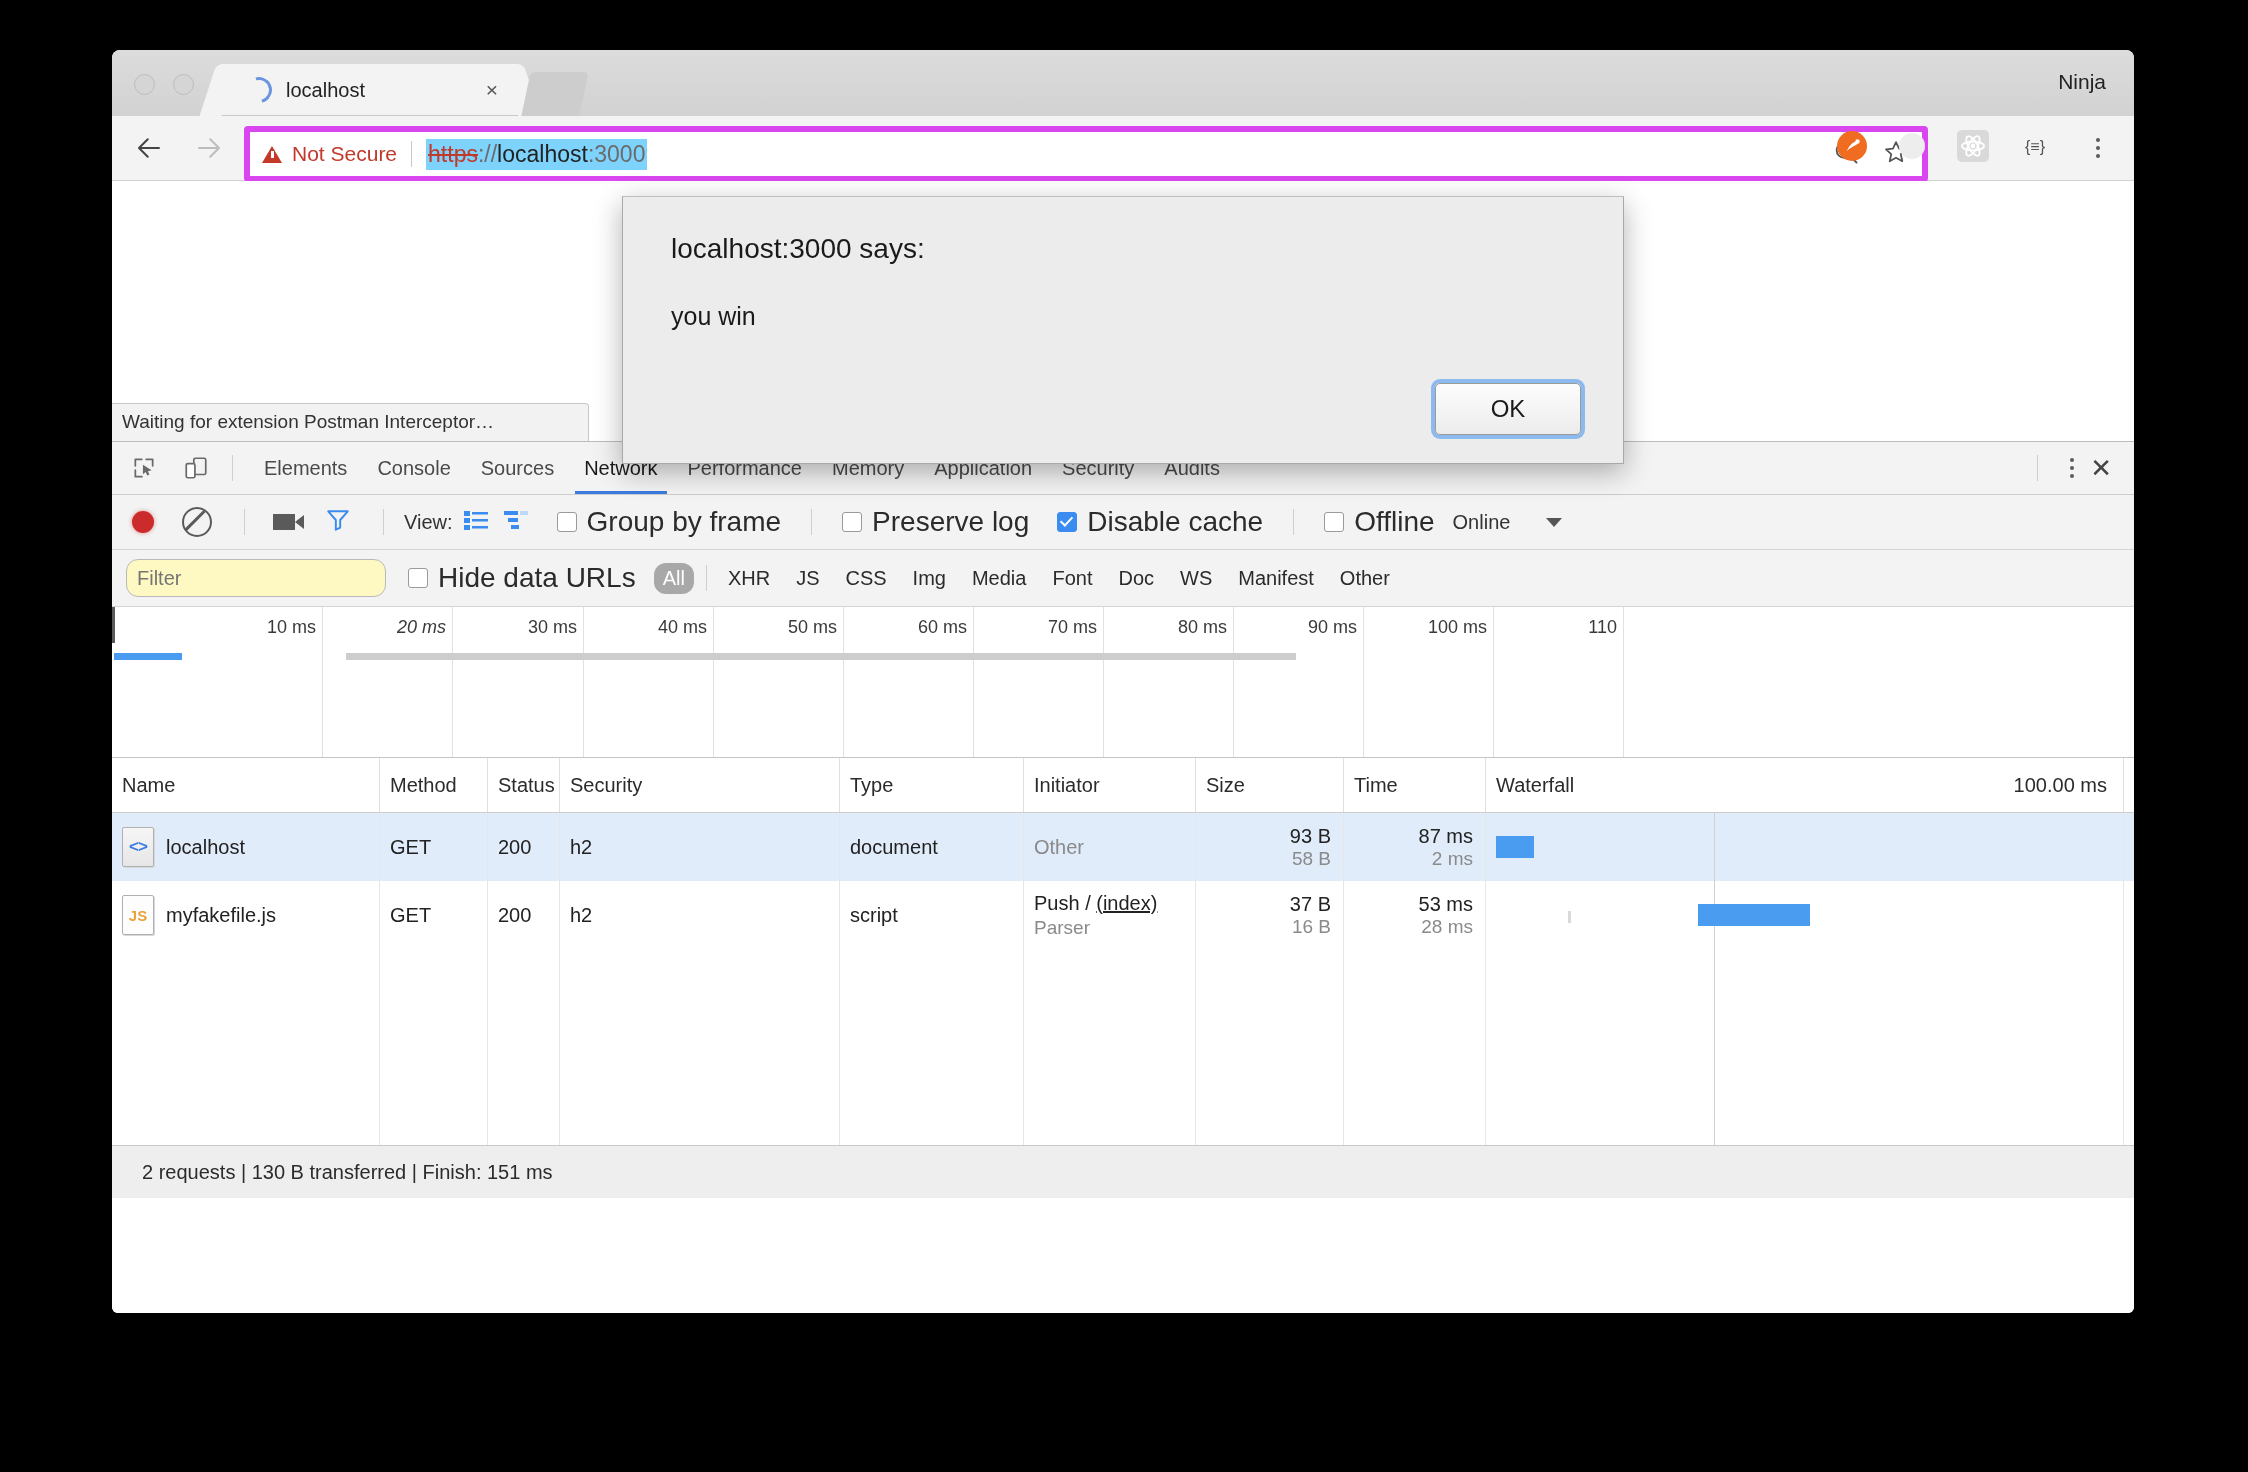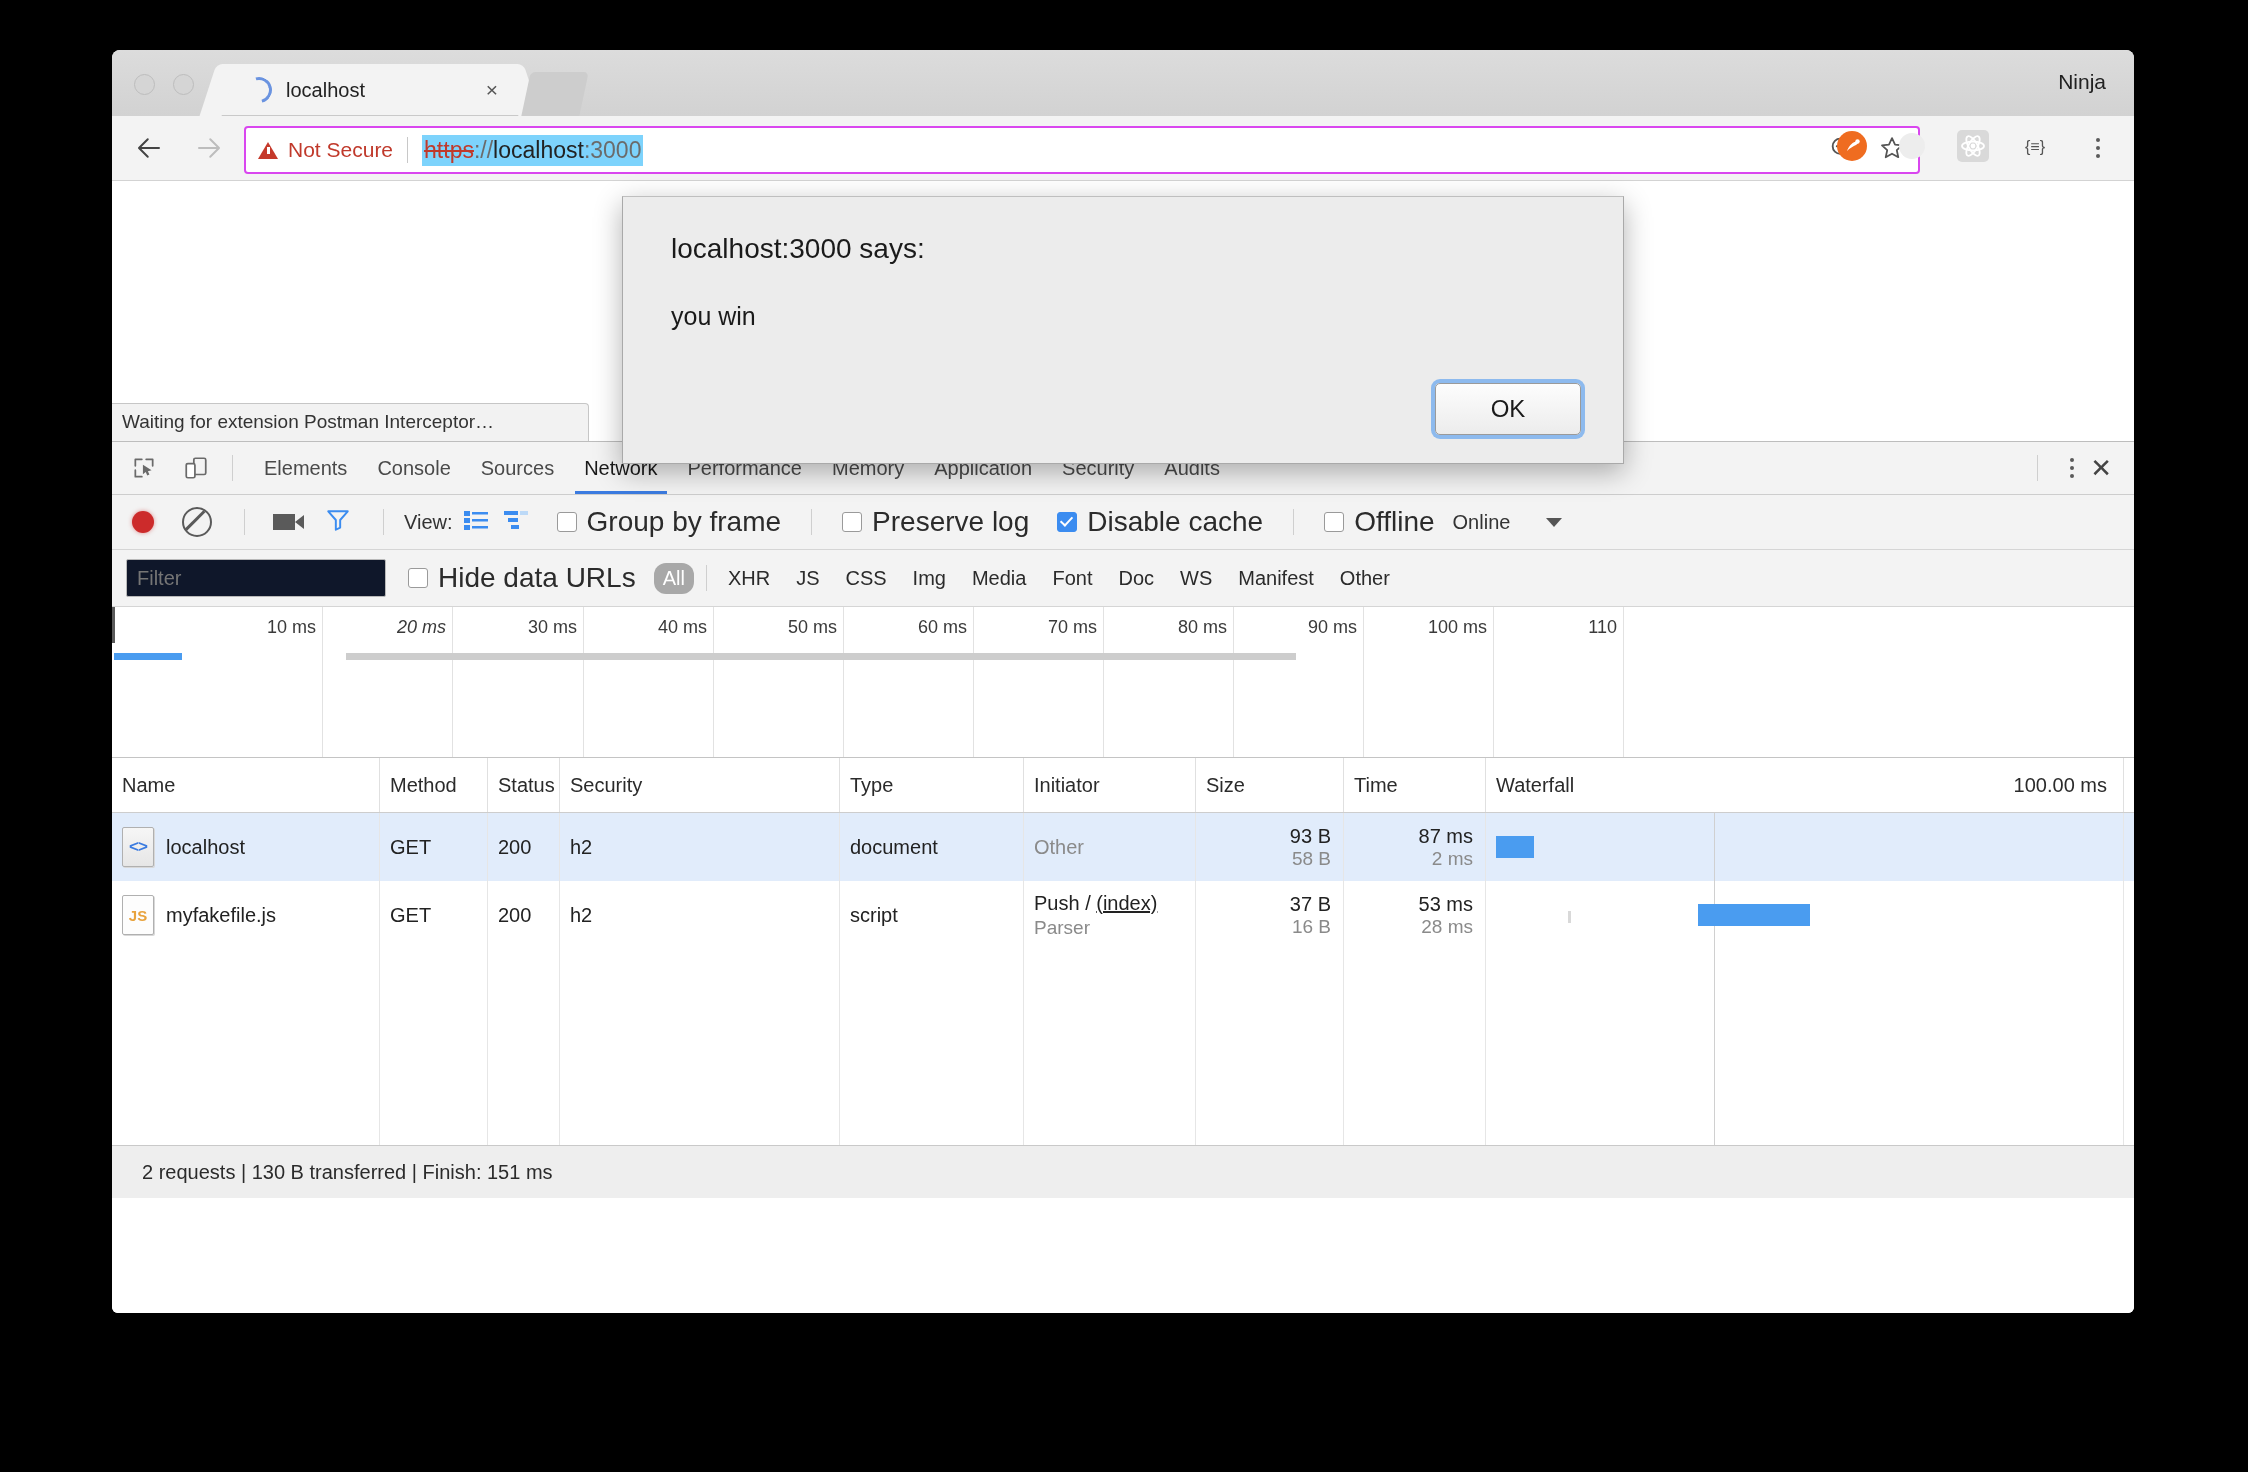--- a/index.html
+++ b/index.html
@@ -92,21 +92,21 @@
     border-bottom: 1px solid #d3d3d3;
     display: flex; align-items: center;
   }
   .navicon { width: 46px; height: 46px; margin-left: 14px;
              display:flex; align-items:center; justify-content:center; }
   .navicon svg { display:block; }
   .omnibox {
     position: absolute; left: 132px; top: 10px;
     width: 1672px; height: 44px;
     background: #fff;
-    border: 2px solid #d946ef;
+    border: 6px solid #d946ef;
     border-radius: 4px;
     display: flex; align-items: center;
   }
   .notsecure { display:flex; align-items:center; margin-left: 12px; color:#c0392b;
                font-size: 21px; }
   .warn-tri { width: 0; height: 0; border-left: 10px solid transparent;
               border-right: 10px solid transparent; border-bottom: 17px solid #c5392b;
               margin-right: 10px; position: relative; }
   .warn-tri::after { content:""; position:absolute; left:-1.5px; top:5px; width:3px;
                      height:7px; background:#fff; }
@@ -197,22 +197,22 @@
   .cb-row { display:flex; align-items:center; gap: 10px; margin: 0 14px; font-size: 28px; color:#2b2b2b;}
   .caret-down { width:0;height:0;border-left:8px solid transparent;border-right:8px solid transparent;
                 border-top:9px solid #555; margin-left: 26px;}
 
   
   .filter-row {
     height: 56px; background:#f3f3f3; border-bottom:1px solid #d5d5d5;
     display:flex; align-items:center; padding-left: 14px;
   }
   .filter-input {
-    width: 246px; height: 34px; border: 1px solid #b9b9b9; background:#0f172a;
-    border-radius: 2px; font-size: 20px; color: #888; padding-left: 10px;
+    width: 246px; height: 34px; border: 1px solid #b9b9b9; background:#fef9c3;
+    border-radius: 12px; font-size: 20px; color: #888; padding-left: 10px;
     font-family: "Liberation Sans", sans-serif;
   }
   .type-pill {
     font-size: 20px; color: #2b2b2b; padding: 4px 9px; border-radius: 12px; margin: 0 4px;
   }
   .type-pill.active { background:#a8a8a8; color:#fff; }
 
   
   .overview {
     position: relative; height: 150px; background:#fff;

